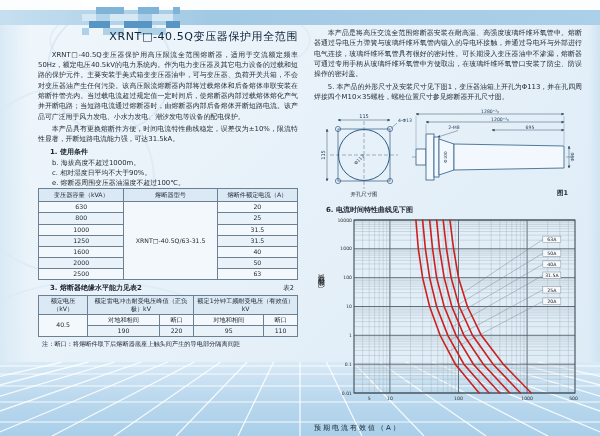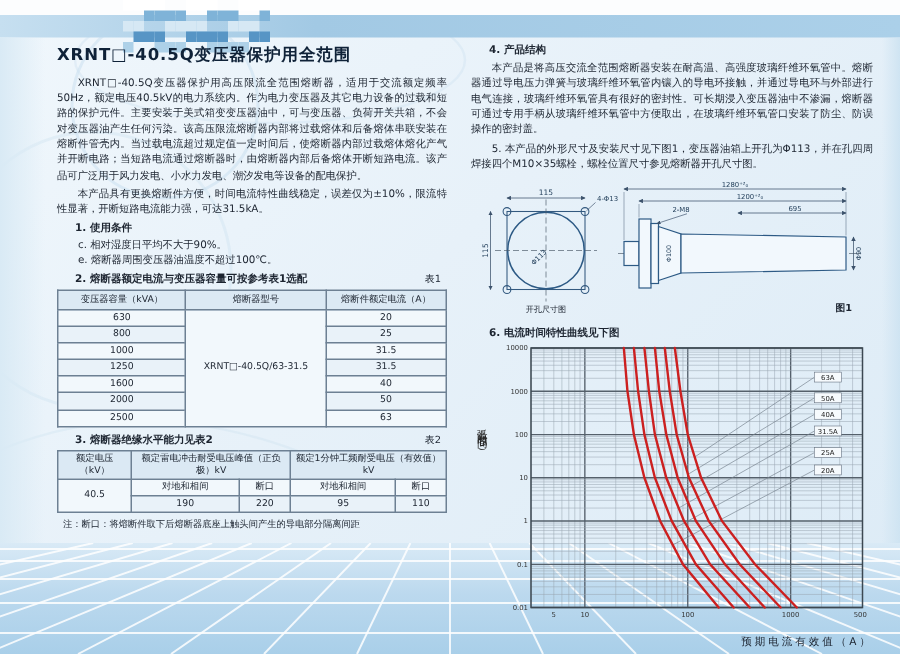--- a/index.html
+++ b/index.html
@@ -18,40 +18,40 @@
     background:linear-gradient(270deg,#cfe4f2,rgba(207,228,242,0));}
   .edge-left{position:absolute;top:25px;left:0;bottom:70px;width:30px;
     background:linear-gradient(90deg,#d9eaf5,rgba(217,234,245,0));}
   #swirls{position:absolute;inset:0;pointer-events:none;}
   #mosaic{position:absolute;left:82px;top:0;width:100px;height:38px;z-index:3;}
   #mosaic div{position:absolute;width:6.6px;height:6.6px;}
   .floor{position:absolute;left:0;bottom:0;width:600px;height:74px;
     background:linear-gradient(180deg,#d9eaf6 0%,#bcd9ee 45%,#a9cfe9 100%);}
   .col-left{position:absolute;left:38px;top:29px;width:260px;z-index:5;}
   .col-right{position:absolute;left:314px;top:26px;width:268px;z-index:5;}
-  .doc-title{text-align:left;font-weight:bold;font-size:11px;line-height:1.5;
+  .doc-title{text-align:right;font-weight:normal;font-size:11px;line-height:1.5;
     color:#0f2238;letter-spacing:0.6px;margin-bottom:4px;}
   .para{font-size:6.9px;line-height:1.5;text-align:justify;text-indent:2em;margin:2px 0;}
   .sec-title{font-size:7px;font-weight:bold;margin:2px 0 1px 12px;}
   .list-item{font-size:6.9px;line-height:1.48;margin-left:14px;}
   .tag-line{display:flex;justify-content:space-between;align-items:flex-end;margin:3px 0 2px 0;}
   .tag-line .lead{font-size:7px;font-weight:bold;margin-left:12px;}
   .tag-line .tag{font-size:6.6px;margin-right:4px;}
   table{width:100%;border-collapse:collapse;font-size:6.2px;text-align:center;
     background:#f2f8fc;}
   th,td{border:0.6px solid #6d8093;padding:1px 2px;font-weight:normal;line-height:1.3;}
   thead th{background:#dbe9f4;height:10px;}
   tbody tr:nth-child(even) td{background:#e9f2f9;}
   .note{font-size:6.2px;margin-top:3px;margin-left:4px;}
   .chart-wrap{position:relative;margin-top:1px;}
   .y-title{position:absolute;left:2px;top:52px;writing-mode:vertical-rl;
     text-orientation:upright;font-size:7px;letter-spacing:2px;color:#222;z-index:2;}
   .y-unit{text-orientation:sideways;font-size:6px;letter-spacing:0;}
   #tc-chart{display:block;margin-left:14px;}
-  .x-label{text-align:right;font-size:7px;letter-spacing:2px;margin-top:5px;}
+  .x-label{text-align:left;font-size:7px;letter-spacing:2px;margin-top:17px;}
   .chart-caption{text-align:center;font-size:7px;margin-top:2px;}
   .chart-caption span{margin:0 7px;}
   svg text{font-family:"DejaVu Sans","Liberation Sans",sans-serif;}
 </style>
 </head>
 <body>
 
 <div class="scan-bg"></div>
 
 <svg id="swirls" width="600" height="436">
@@ -141,26 +141,23 @@
     </svg>
 </div>
 
 <div class="col-left">
   <div class="doc-title">
     <div>XRNT□-40.5Q变压器保护用全范围</div>
   </div>
   <div class="para">XRNT□-40.5Q变压器保护用高压限流全范围熔断器，适用于交流额定频率50Hz，额定电压40.5kV的电力系统内。作为电力变压器及其它电力设备的过载和短路的保护元件。主要安装于美式箱变变压器油中，可与变压器、负荷开关共箱，不会对变压器油产生任何污染。该高压限流熔断器内部将过载熔体和后备熔体串联安装在熔断件管壳内。当过载电流超过规定值一定时间后，使熔断器内部过载熔体熔化产气并开断电路；当短路电流通过熔断器时，由熔断器内部后备熔体开断短路电流。该产品可广泛用于风力发电、小水力发电、潮汐发电等设备的配电保护。</div>
   <div class="para">本产品具有更换熔断件方便，时间电流特性曲线稳定，误差仅为±10%，限流特性显著，开断短路电流能力强，可达31.5kA。</div>
   <div class="sec-title">1. 使用条件</div>
+  <div class="list-item">b. 海拔高度不超过1000m。</div>
   <div class="list-item">c. 相对湿度日平均不大于90%。</div>
   <div class="list-item">e. 熔断器周围变压器油温度不超过100℃。</div>
-  <div class="tag-line">
-    <span class="lead">2. 熔断器额定电流与变压器容量可按参考表1选配</span>
-    <span class="tag">表1</span>
-  </div>
   <table>
     <thead>
       <tr>
         <th style="width:33%">变压器容量（kVA）</th>
         <th style="width:36%">熔断器型号</th>
         <th style="width:31%">熔断件额定电流（A）</th>
       </tr>
     </thead>
     <tbody id="table1-body">
         <tr>
@@ -219,21 +216,20 @@
         <td>220</td>
         <td>95</td>
         <td>110</td>
       </tr>
     </tbody>
   </table>
   <div class="note">注：断口：将熔断件取下后熔断器底座上触头间产生的导电部分隔离间距</div>
 </div>
 
 <div class="col-right">
-  <div class="sec-title">4. 产品结构</div>
   <div class="para">本产品是将高压交流全范围熔断器安装在耐高温、高强度玻璃纤维环氧管中。熔断器通过导电压力弹簧与玻璃纤维环氧管内镶入的导电环接触，并通过导电环与外部进行电气连接，玻璃纤维环氧管具有很好的密封性。可长期浸入变压器油中不渗漏，熔断器可通过专用手柄从玻璃纤维环氧管中方便取出，在玻璃纤维环氧管口安装了防尘、防误操作的密封盖。</div>
   <div class="para">5. 本产品的外形尺寸及安装尺寸见下图1，变压器油箱上开孔为Φ113，并在孔四周焊接四个M10×35螺栓，螺栓位置尺寸参见熔断器开孔尺寸图。</div>
 
   <svg width="266" height="94" viewBox="0 0 266 94">
     <defs>
       <marker id="ar" viewBox="0 0 8 8" refX="7" refY="4" markerWidth="6" markerHeight="6" orient="auto-start-reverse">
         <path d="M0,0L8,4L0,8z" fill="#3b516b"></path>
       </marker>
     </defs>
 

